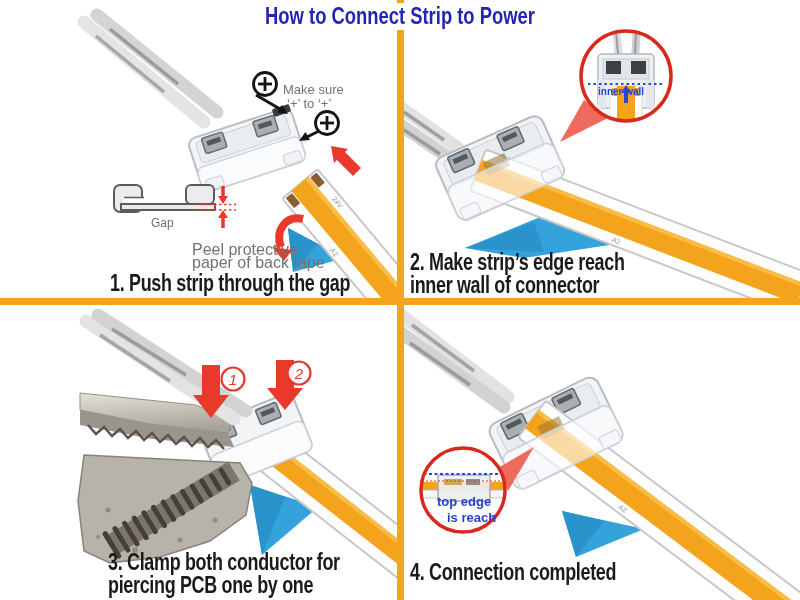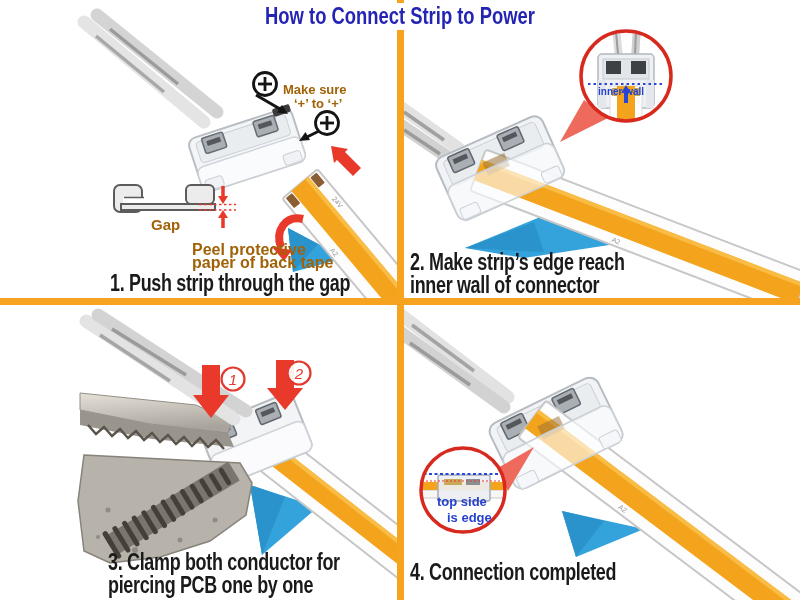--- a/index.html
+++ b/index.html
@@ -1,21 +1,21 @@
 <!DOCTYPE html>
 <html><head>
 <meta charset="utf-8">
 <style>
 *{margin:0;padding:0;box-sizing:border-box}
 html,body{width:800px;height:600px;background:#fff;font-family:"Liberation Sans",sans-serif;overflow:hidden;position:relative}
 .divider{position:absolute;background:#f6a41f}
 .quad{position:absolute;overflow:hidden}
 .abs{position:absolute;white-space:nowrap}
 .caption{font-weight:700;color:#1a1a1a;font-size:23px;letter-spacing:-0.4px;transform:scaleX(0.78);transform-origin:0 0;line-height:23px}
-.redtxt{color:#a16207;font-weight:700}
+.redtxt{color:#737373;font-weight:400}
 .bluetxt{color:#2742cf;font-weight:700}
 #title{position:absolute;left:50%;top:3px;transform:translateX(-50%) scaleX(0.8);font-size:23px;font-weight:700;color:#2424b4;background:#fff;padding:0 8px;z-index:5}
 svg{position:absolute;left:0;top:0}
 </style>
 </head>
 <body>
 
 <div id="title">How to Connect Strip to Power</div>
 <div class="divider" style="left:397px;top:0;width:7px;height:600px"></div>
 <div class="divider" style="left:0;top:298px;width:800px;height:7px"></div>
@@ -84,22 +84,22 @@
     <rect x="186" y="185" width="28" height="19" rx="5" fill="#ececec" stroke="#5c5c5c" stroke-width="2"></rect>
     <line x1="199" y1="204.5" x2="236" y2="204.5" stroke="#e8392b" stroke-width="1.6" stroke-dasharray="2.5,2.5"></line>
     <line x1="199" y1="210" x2="236" y2="210" stroke="#e8392b" stroke-width="1.6" stroke-dasharray="2.5,2.5"></line>
     <line x1="223" y1="186" x2="223" y2="198" stroke="#e8392b" stroke-width="3.5"></line>
     <polygon points="223,204 218,196 228,196" fill="#e8392b"></polygon>
     <line x1="223" y1="228" x2="223" y2="216" stroke="#e8392b" stroke-width="3.5"></line>
     <polygon points="223,210 218,218 228,218" fill="#e8392b"></polygon>
   </g>
 </svg>
 <div class="abs redtxt" style="left:283px;top:82px;font-size:13px">Make sure</div>
-<div class="abs redtxt" style="left:294px;top:96px;font-size:13px">‘+’  to  ‘+’</div>
-<div class="abs redtxt" style="left:151px;top:216px;font-size:15px">Gap</div>
+<div class="abs redtxt" style="left:287px;top:96px;font-size:13px">‘+’  to  ‘+’</div>
+<div class="abs redtxt" style="left:151px;top:216px;font-size:12px">Gap</div>
 <div class="abs redtxt" style="left:192px;top:241px;font-size:16px">Peel protective</div>
 <div class="abs redtxt" style="left:192px;top:254px;font-size:16px">paper of back tape</div>
 <div class="abs caption" style="left:110px;top:272px">1. Push strip through the gap</div>
 </div>
 
 <div class="quad" style="left:404px;top:0;width:396px;height:298px">
 <svg width="396" height="298" viewBox="0 0 396 298">
   <defs>
     <clipPath id="q2c">
           <circle cx="222" cy="76" r="45"></circle>
@@ -284,16 +284,16 @@
     <rect x="16" y="185" width="86" height="8" fill="#f7f7f7" stroke="#c9c9c9" stroke-width="1"></rect>
     <rect x="16" y="177" width="86" height="8" fill="#f4a41c"></rect>
     <rect x="34" y="170" width="52" height="26" rx="2" fill="rgba(235,238,241,0.92)" stroke="#a9aeb4" stroke-width="1.5"></rect>
     <rect x="40" y="174" width="18" height="6" fill="#caa85a"></rect>
     <rect x="62" y="174" width="14" height="6" fill="#8a8f94"></rect>
     <line x1="14" y1="169" x2="104" y2="169" stroke="#2947d6" stroke-width="1.8" stroke-dasharray="3,2.5"></line>
     <line x1="14" y1="176" x2="104" y2="176" stroke="#e8392b" stroke-width="1" stroke-dasharray="2,2"></line>
   </g>
   <circle cx="59" cy="185" r="42" fill="none" stroke="#d8291e" stroke-width="3.5"></circle>
 </svg>
-<div class="abs bluetxt" style="left:33px;top:189px;font-size:13px">top side</div>
-<div class="abs bluetxt" style="left:43px;top:205px;font-size:13px">is edge</div>
+<div class="abs bluetxt" style="left:33px;top:189px;font-size:13px">top edge</div>
+<div class="abs bluetxt" style="left:43px;top:205px;font-size:13px">is reach</div>
 <div class="abs caption" style="left:6px;top:256px">4. Connection completed</div>
 </div>
 
 </body></html>

